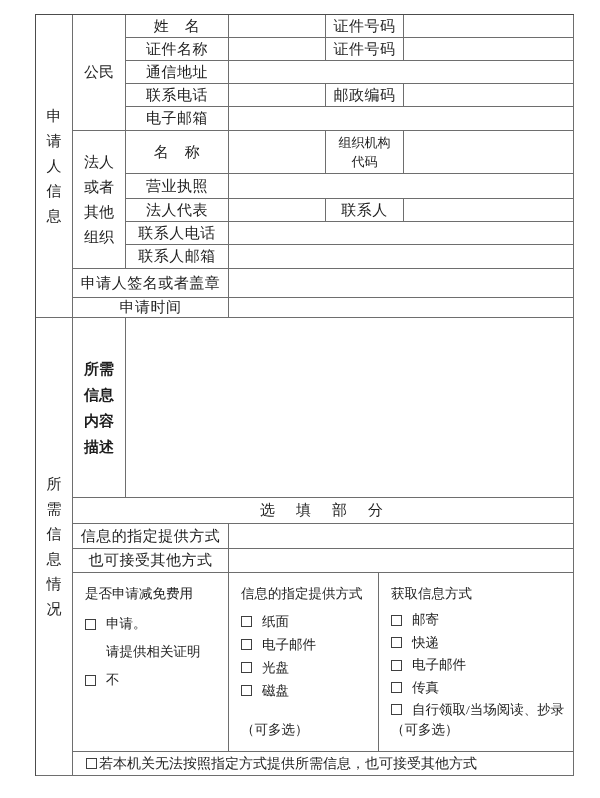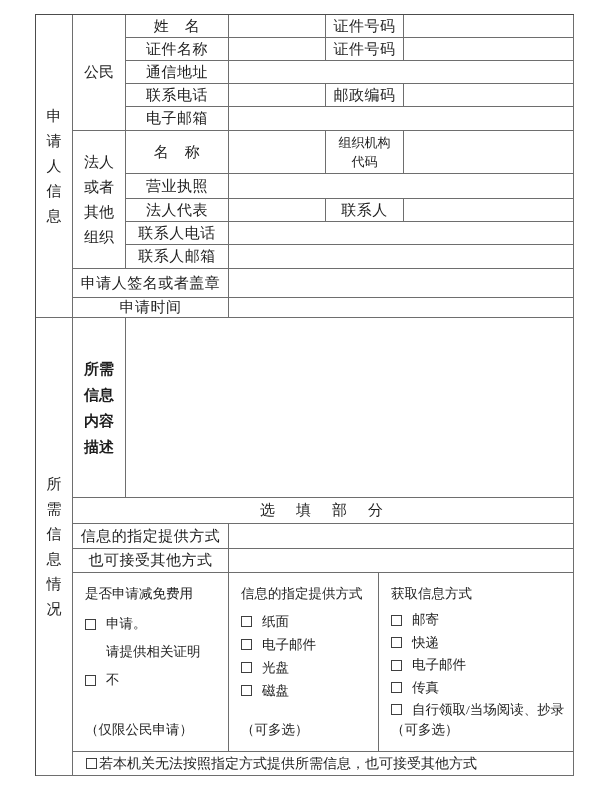--- a/index.html
+++ b/index.html
@@ -132,21 +132,20 @@
     <div class="cb-title">是否申请减免费用</div>
     <div class="cb-item">
       <span class="cb-sq"></span>
       <span>申请。</span>
     </div>
     <div class="cb-note">请提供相关证明</div>
     <div class="cb-item">
       <span class="cb-sq"></span>
       <span>不</span>
     </div>
-    <div class="cb-foot">（仅限公民申请）</div>
   </div>
 
   <div class="c cb-col" style="grid-area:17/4/18/6">
     <div class="cb-title">信息的指定提供方式</div>
     <div class="cb-item">
       <span class="cb-sq"></span>
       <span>纸面</span>
     </div>
     <div class="cb-item">
       <span class="cb-sq"></span>

